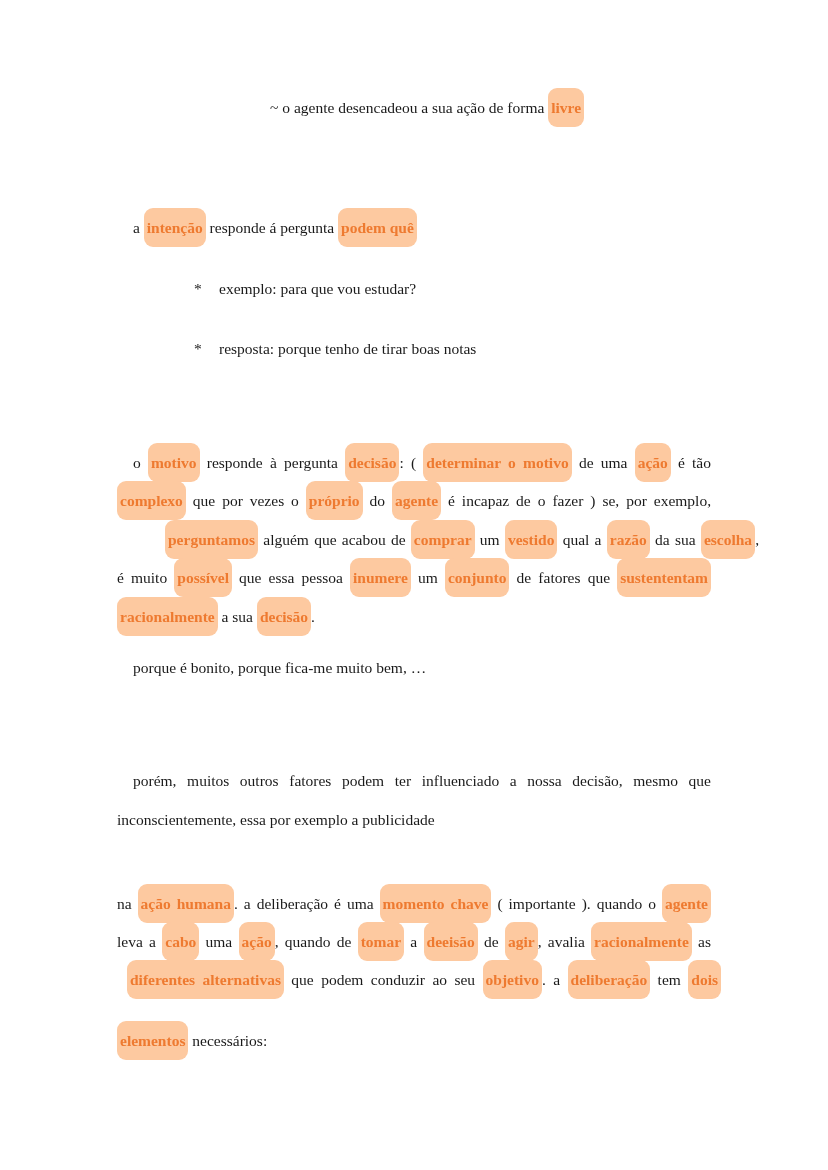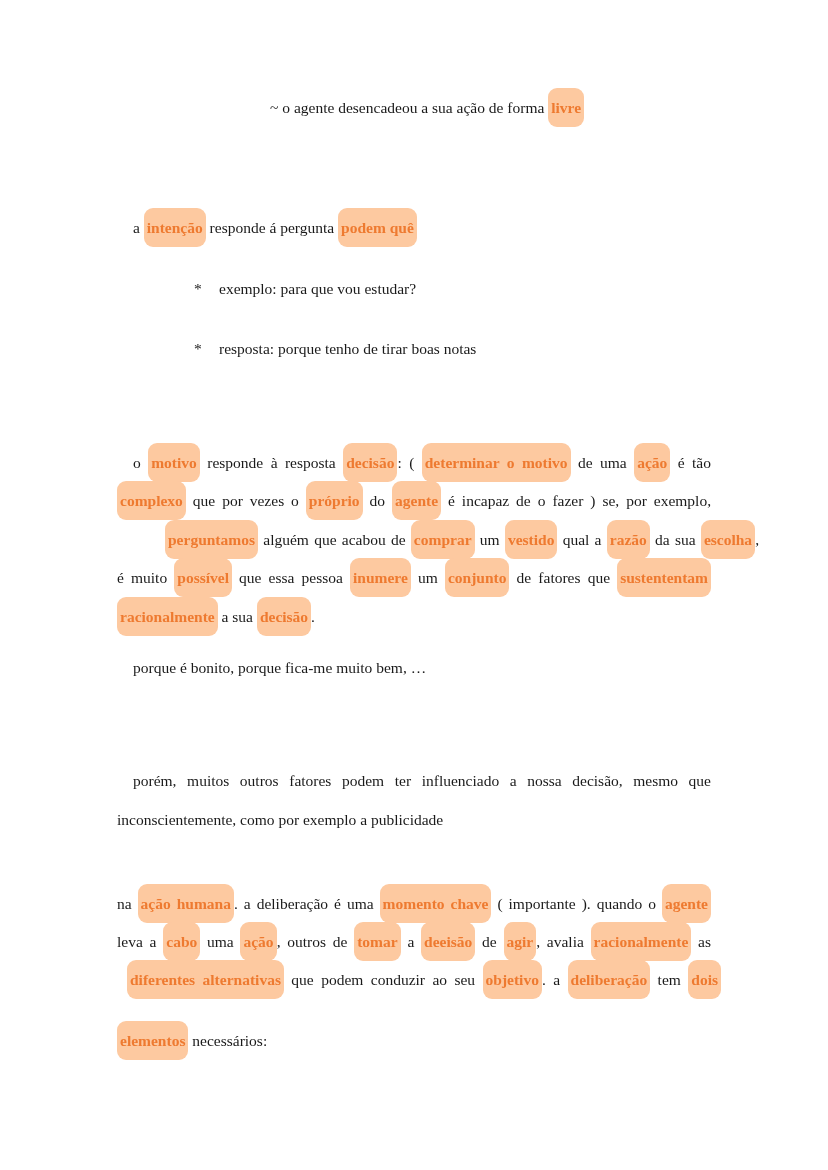--- a/index.html
+++ b/index.html
@@ -25,45 +25,45 @@
   </div>
 
   <div class="bullet" style="left:194px; top:278px;">
     <span class="star">*</span><span>exemplo: para que vou estudar?</span>
   </div>
   <div class="bullet" style="left:194px; top:338px;">
     <span class="star">*</span><span>resposta: porque tenho de tirar boas notas</span>
   </div>
 
   <div class="line just" style="top:452px; left:133px; width:578px;">
-    <span>o </span><span class="hl">motivo</span><span> responde à resposta </span><span class="hl">decisão</span><span>: ( </span><span class="hl">determinar o motivo</span><span> de uma </span><span class="hl">ação</span><span> é tão</span>
+    <span>o </span><span class="hl">motivo</span><span> responde à pergunta </span><span class="hl">decisão</span><span>: ( </span><span class="hl">determinar o motivo</span><span> de uma </span><span class="hl">ação</span><span> é tão</span>
   </div>
   <div class="line just" style="top:490px;">
     <span class="hl">complexo</span><span> que por vezes o </span><span class="hl">próprio</span><span> do </span><span class="hl">agente</span><span> é incapaz de o fazer ) se, por exemplo,</span>
   </div>
   <div class="line just" style="top:529px;margin-left:48px;">
     <span class="hl">perguntamos</span><span> alguém que acabou de </span><span class="hl">comprar</span><span> um </span><span class="hl">vestido</span><span> qual a </span><span class="hl">razão</span><span> da sua </span><span class="hl">escolha</span><span>,</span>
   </div>
   <div class="line just" style="top:567px;">
     <span>é muito </span><span class="hl">possível</span><span> que essa pessoa </span><span class="hl">inumere</span><span> um </span><span class="hl">conjunto</span><span> de fatores que </span><span class="hl">sustententam</span>
   </div>
   <div class="line" style="left:117px; top:606px;">
     <span class="hl">racionalmente</span><span> a sua </span><span class="hl">decisão</span><span>.</span>
   </div>
 
   <div class="line" style="left:133px; top:657px;">porque é bonito, porque fica-me muito bem, …</div>
 
   <div class="line just" style="top:770px; left:133px; width:578px;">porém, muitos outros fatores podem ter influenciado a nossa decisão, mesmo que</div>
-  <div class="line" style="left:117px; top:809px;">inconscientemente, como por exemplo a publicidade</div>
+  <div class="line" style="left:117px; top:809px;">inconscientemente, essa por exemplo a publicidade</div>
 
   <div class="line just" style="top:893px;">
     <span>na </span><span class="hl">ação humana</span><span>. a deliberação é uma </span><span class="hl">momento chave</span><span> ( importante ). quando o </span><span class="hl">agente</span>
   </div>
   <div class="line just" style="top:931px;">
-    <span>leva a </span><span class="hl">cabo</span><span> uma </span><span class="hl">ação</span><span>, outros de </span><span class="hl">tomar</span><span> a </span><span class="hl">deeisão</span><span> de </span><span class="hl">agir</span><span>, avalia </span><span class="hl">racionalmente</span><span> as</span>
+    <span>leva a </span><span class="hl">cabo</span><span> uma </span><span class="hl">ação</span><span>, quando de </span><span class="hl">tomar</span><span> a </span><span class="hl">deeisão</span><span> de </span><span class="hl">agir</span><span>, avalia </span><span class="hl">racionalmente</span><span> as</span>
   </div>
   <div class="line just" style="top:969px;margin-left:10px;">
     <span class="hl">diferentes alternativas</span><span> que podem conduzir ao seu </span><span class="hl">objetivo</span><span>. a </span><span class="hl">deliberação</span><span> tem </span><span class="hl">dois</span>
   </div>
   <div class="line" style="left:117px; top:1008px;margin-top:22px;">
     <span class="hl">elementos</span><span> necessários:</span>
   </div>
 </div>
 
 </body></html>

